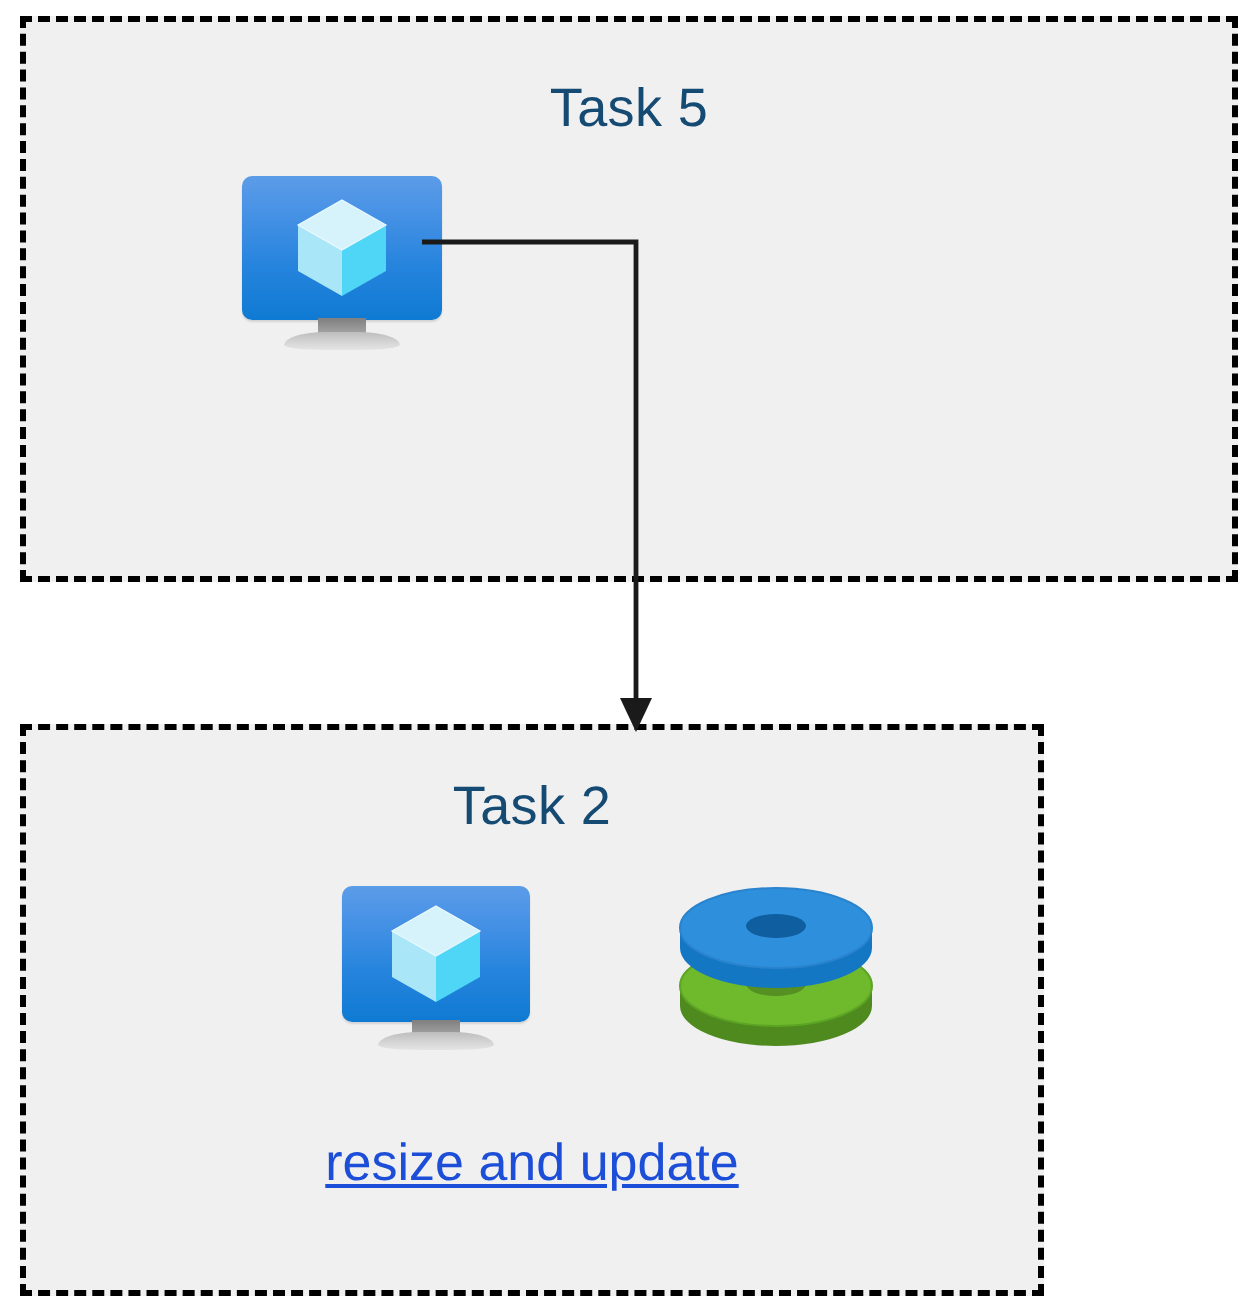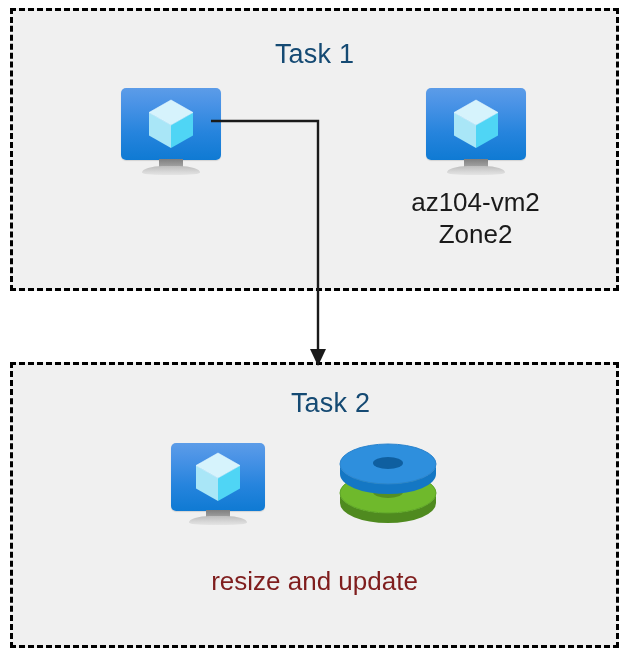--- a/index.html
+++ b/index.html
@@ -18,21 +18,21 @@
   }
 
   
   .task-box {
     position: absolute;
     background: #f0f0f0;
     border: 3px dashed #000000;
     box-sizing: border-box;
   }
   #task1-box { left: 10px;  top: 8px;   width: 609px; height: 283px; }
-  #task2-box { left: 10px;  top: 362px; width: 609px; height: 286px; padding-left: 16px; }
+  #task2-box { left: 10px;  top: 362px; width: 512px; height: 286px; }
 
   .task-title {
     position: absolute;
     width: 100%;
     text-align: center;
     color: #154a73;
     font-size: 27px;
     line-height: 32px;
     letter-spacing: .2px;
     user-select: none;
@@ -118,74 +118,58 @@
 
   
   .connector { position: absolute; left: 0; top: 0; pointer-events: none; }
 </style>
 </head>
 <body>
 
 <div id="canvas">
 
   <div id="task1-box" class="task-box">
-    <div id="task1-title" class="task-title">Task 1</div>
+    <div id="task1-title" class="task-title">Task 5</div>
 
     <div id="vm1-node" class="vm-node">
       <div class="monitor">
         <div class="screen">
           <svg class="cube" viewBox="0 0 46 50">
             <polygon points="23,1 45,13.5 23,26 1,13.5" fill="#d6f3fc"></polygon>
             <polygon points="1,13.5 23,26 23,49 1,36.5" fill="#a9e6f7"></polygon>
             <polygon points="45,13.5 23,26 23,49 45,36.5" fill="#4fd5f5"></polygon>
             <polygon points="23,1 45,13.5 23,26 1,13.5" fill="none" stroke="#eafaff" stroke-width=".6"></polygon>
           </svg>
         </div>
         <div class="neck"></div>
         <div class="base"></div>
       </div>
     </div>
 
-    <div id="vm2-node" class="vm-node">
-      <div class="monitor">
-        <div class="screen">
-          <svg class="cube" viewBox="0 0 46 50">
-            <polygon points="23,1 45,13.5 23,26 1,13.5" fill="#d6f3fc"></polygon>
-            <polygon points="1,13.5 23,26 23,49 1,36.5" fill="#a9e6f7"></polygon>
-            <polygon points="45,13.5 23,26 23,49 45,36.5" fill="#4fd5f5"></polygon>
-            <polygon points="23,1 45,13.5 23,26 1,13.5" fill="none" stroke="#eafaff" stroke-width=".6"></polygon>
-          </svg>
-        </div>
-        <div class="neck"></div>
-        <div class="base"></div>
-      </div>
-      <div class="vm-label">az104-vm2
-Zone2</div>
-    </div>
   </div>
 
   <div id="task2-box" class="task-box">
     <div id="task2-title" class="task-title">Task 2</div>
 
     <div id="vm3-node" class="vm-node">
       <div class="monitor">
         <div class="screen">
           <svg class="cube" viewBox="0 0 46 50">
             <polygon points="23,1 45,13.5 23,26 1,13.5" fill="#d6f3fc"></polygon>
             <polygon points="1,13.5 23,26 23,49 1,36.5" fill="#a9e6f7"></polygon>
             <polygon points="45,13.5 23,26 23,49 45,36.5" fill="#4fd5f5"></polygon>
             <polygon points="23,1 45,13.5 23,26 1,13.5" fill="none" stroke="#eafaff" stroke-width=".6"></polygon>
           </svg>
         </div>
         <div class="neck"></div>
         <div class="base"></div>
       </div>
     </div>
 
-    <div style="position: absolute; left: 0px; top: 200px; width: 100%; text-align: center; color: #7f1d1d; font-size: 26px; line-height: 32px;">resize and update</div>
+    <div style="position: absolute; left: 0px; top: 200px; width: 100%; text-align: center; color: #1d4ed8; font-size: 26px; line-height: 32px; text-decoration: underline;">resize and update</div>
   </div>
 
   <svg class="disks" viewBox="0 0 104 88">
 
     <g>
       <path d="M4,50 a48,20 0 0 0 96,0 v10 a48,20 0 0 1 -96,0 z" fill="#4f8a1f"></path>
       <ellipse cx="52" cy="50" rx="48" ry="20" fill="#6fb92c"></ellipse>
       <ellipse cx="52" cy="50" rx="48" ry="20" fill="none" stroke="#5ca524" stroke-width="1"></ellipse>
       <ellipse cx="52" cy="49" rx="15" ry="6" fill="#568f22"></ellipse>
     </g>

